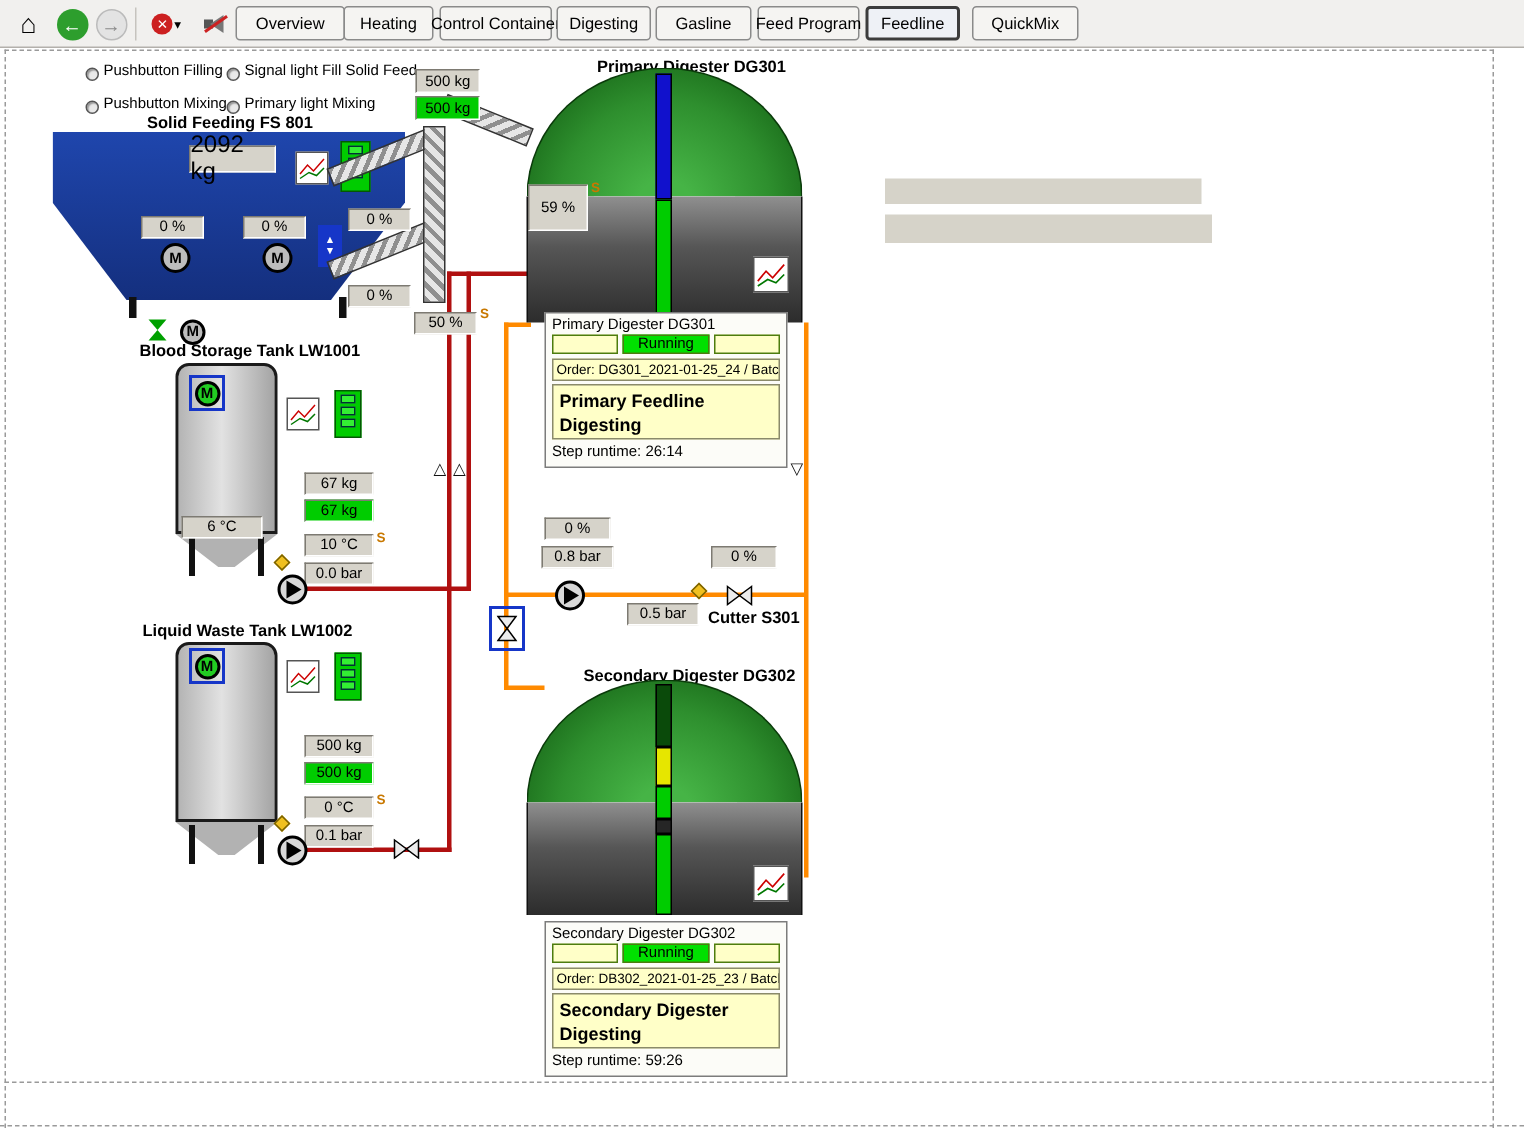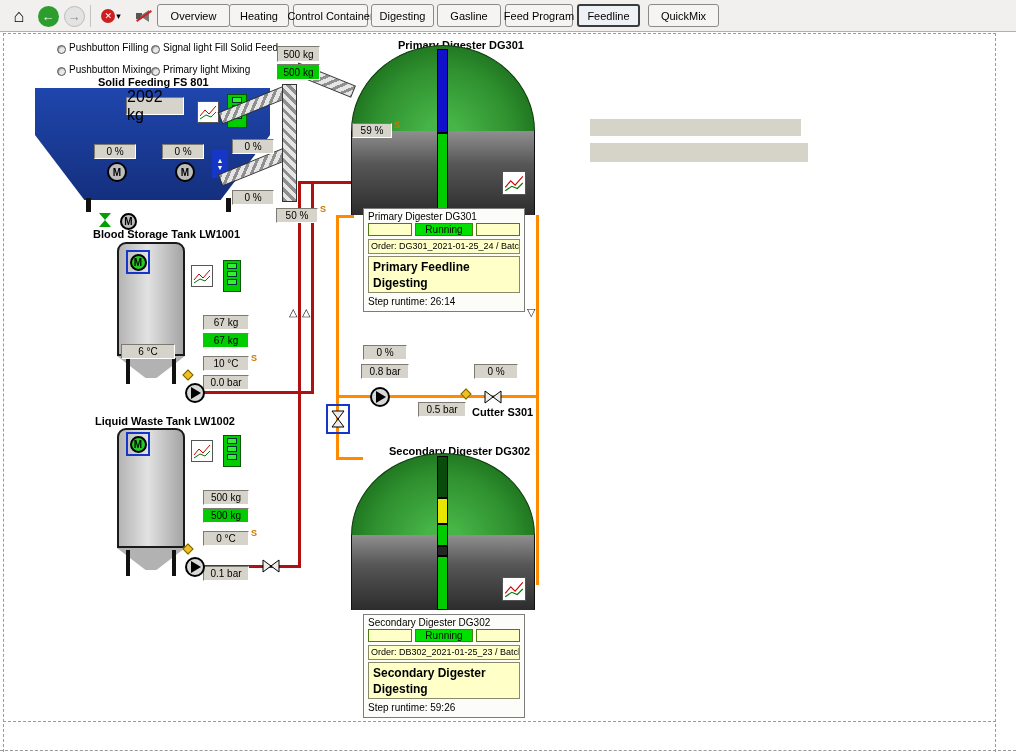--- a/index.html
+++ b/index.html
@@ -180,21 +180,21 @@
   <div class="motor" style="left:120px;top:213px;width:17px;height:17px">M</div>
 
   <div class="disp" style="left:277px;top:46px;width:43px;height:16px">500 kg</div>
   <div class="disp green" style="left:277px;top:64px;width:43px;height:16px">500 kg</div>
 
   <div class="lbl" style="left:398px;top:39px">Primary Digester DG301</div>
   <div class="dome" style="left:351px;top:45px;width:184px;height:86px;border-radius:92px 92px 0 0 / 86px 86px 0 0"></div>
   <div class="dbody" style="left:351px;top:131px;width:184px;height:84px"></div>
   <div class="stripe" style="left:437px;top:49px;width:11px;height:84px;background:#1111cc"></div>
   <div class="stripe" style="left:437px;top:133px;width:11px;height:82px;background:#00cc00"></div>
-  <div class="disp" style="left:352px;top:123px;width:40px;height:15px">59 %</div>
+  <div class="disp" style="left:352px;top:123px;width:40px;height:31px">59 %</div>
   <span class="sbadge" style="left:394px;top:120px">S</span>
   <div class="trend" style="left:502px;top:171px;width:24px;height:24px">
     <svg width="22" height="22" viewBox="0 0 20 20">
         <polyline points="2,14 7,8 11,12 18,4" stroke="#c00" fill="none"></polyline>
         <polyline points="2,17 8,13 13,15 18,10" stroke="#070" fill="none"></polyline>
       </svg>
   </div>
 
   <div class="panel" style="left:363px;top:208px">
     <div class="ptitle">Primary Digester DG301</div>
@@ -258,21 +258,21 @@
   </div>
   <div class="stack" style="left:223px;top:435px;width:18px;height:32px">
       <i></i>
       <i></i>
       <i></i>
     </div>
   <div class="disp" style="left:203px;top:490px;width:46px;height:15px">500 kg</div>
   <div class="disp green" style="left:203px;top:508px;width:46px;height:15px">500 kg</div>
   <div class="disp" style="left:203px;top:531px;width:46px;height:15px">0 °C</div>
   <span class="sbadge" style="left:251px;top:528px">S</span>
-  <div class="disp" style="left:203px;top:566px;width:46px;height:15px">0.1 bar</div>
+  <div class="disp" style="left:203px;top:550px;width:46px;height:15px">0.1 bar</div>
   <div class="yellow-diamond" style="left:184px;top:545px"></div>
   <svg class="abs" style="left:184px;top:556px" width="22" height="22">
       <circle cx="11" cy="11" r="9" fill="#d8d8d8" stroke="#000" stroke-width="2"></circle>
       <path d="M7,5 L17,11 L7,17 Z" fill="#000"></path>
     </svg>
   <svg class="abs" style="left:262px;top:559px" width="18" height="14">
       <path d="M1,1 L9,7 L1,13 Z M17,1 L9,7 L17,13 Z" fill="#ececec" stroke="#000"></path>
     </svg>
 
   <div class="disp" style="left:363px;top:345px;width:44px;height:15px">0 %</div>

